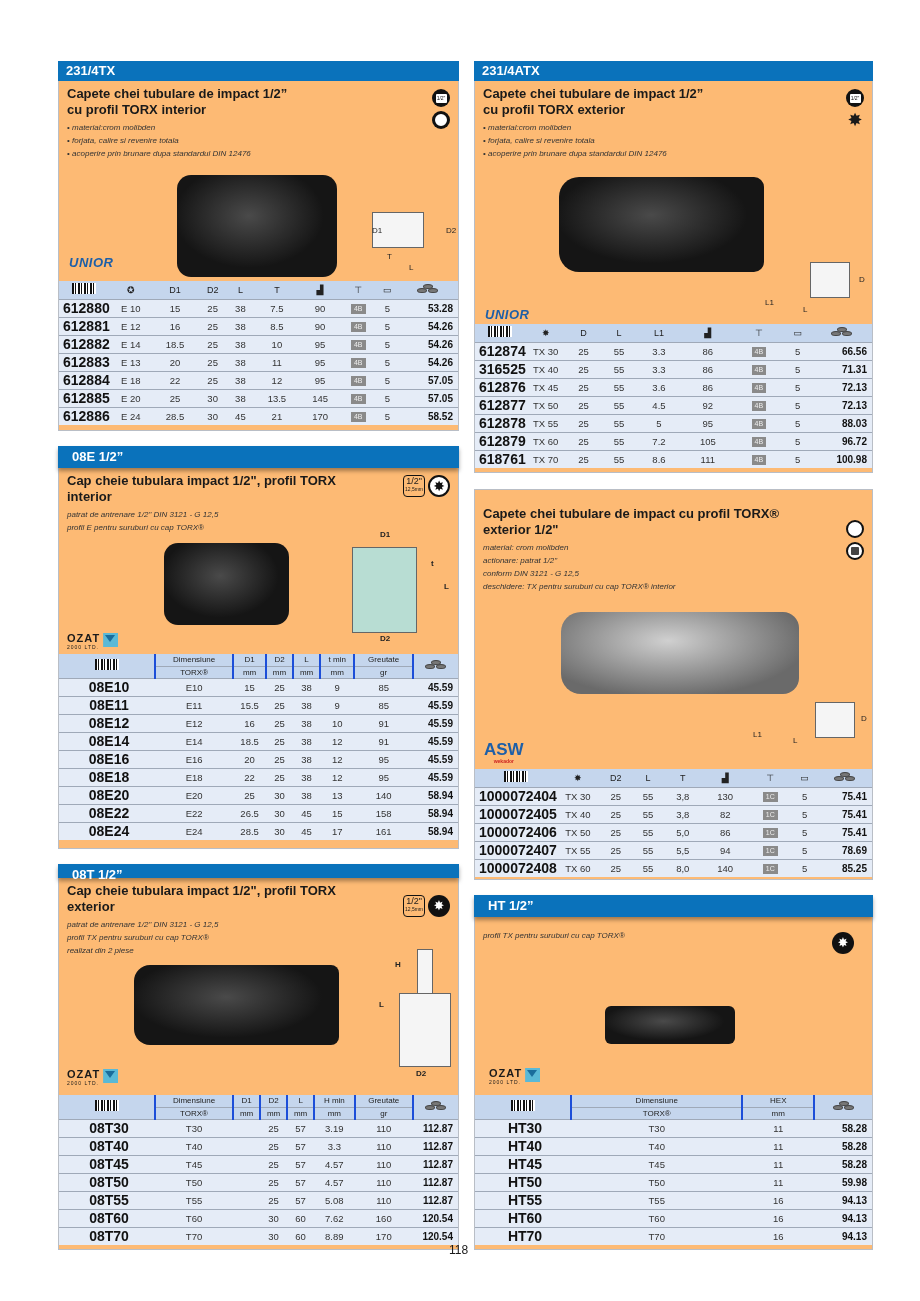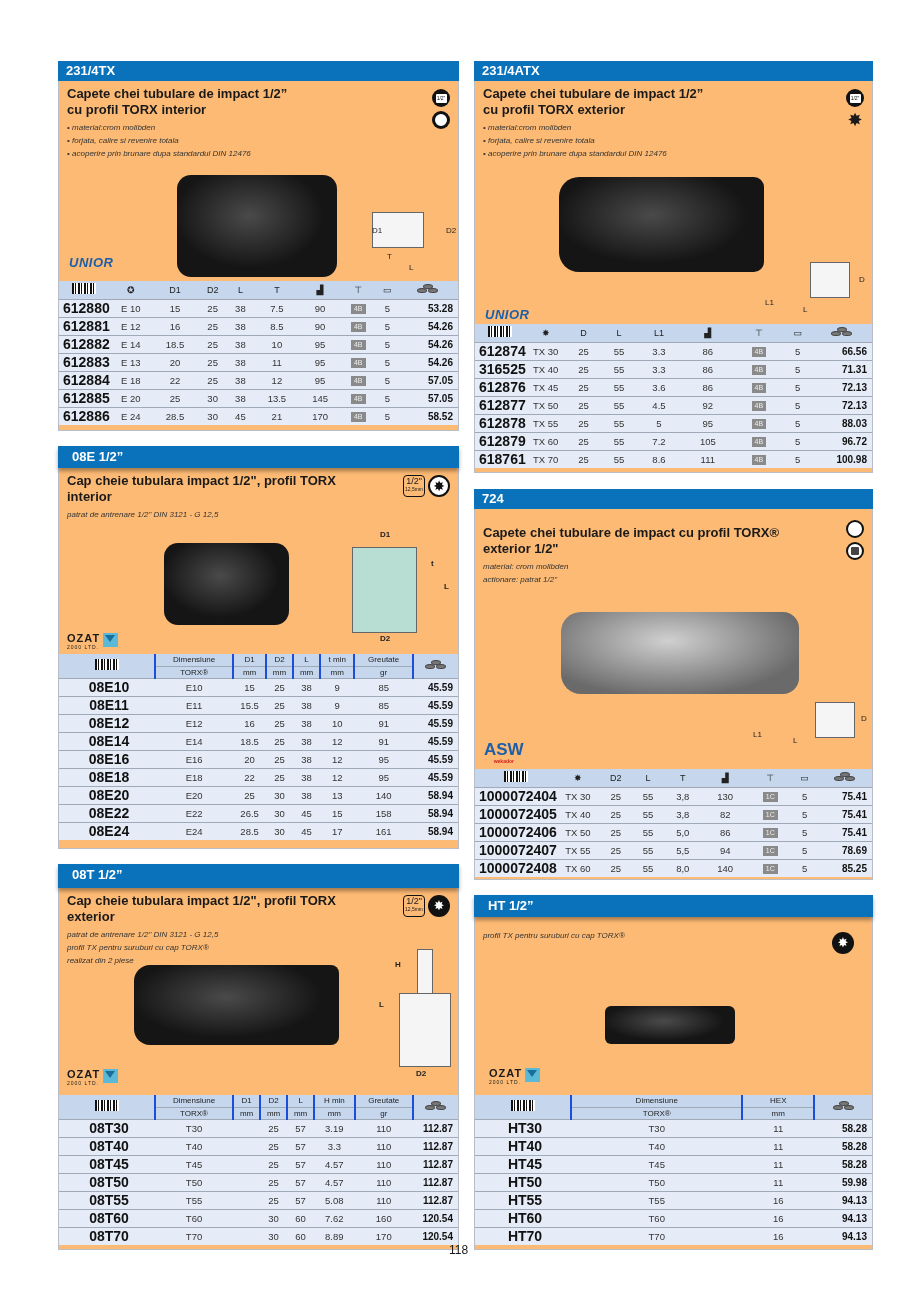--- a/index.html
+++ b/index.html
@@ -305,20 +305,21 @@
     <div>interior</div>
   </div>
   <div class="icons row" style="top:28px">
     <div class="badge12"><b>1/2"</b><span style="font-size:5px">12,5mm</span></div>
     <div class="ico-circ ring" style="width:22px;height:22px">
         <span class="star" style="font-size:14px;color:#111">✸</span>
       </div>
   </div>
   <ul class="bul">
     <li>patrat de antrenare 1/2" DIN 3121 - G 12,5</li>
+    <li>profil E pentru suruburi cu cap TORX®</li>
   </ul>
   <div class="photo" style="left:105px;top:96px;width:125px;height:82px"></div>
   <div class="diag" style="left:293px;top:100px;width:65px;height:86px;background:#b8ddd3"></div>
   <span class="diag-lbl" style="left:321px;top:83px;font-weight:bold">D1</span>
   <span class="diag-lbl" style="left:321px;top:187px;font-weight:bold">D2</span>
   <span class="diag-lbl" style="left:372px;top:112px;font-weight:bold">t</span>
   <span class="diag-lbl" style="left:385px;top:135px;font-weight:bold">L</span>
   <div class="logo-ozat" style="left:8px;top:186px">
       <div>
         <div class="t">OZAT</div>
@@ -436,34 +437,35 @@
           <td>45</td>
           <td>17</td>
           <td>161</td>
           <td class="price">58.94</td>
         </tr>
       </tbody>
   </table>
 </div>
 
 <div class="sec" style="left:474px;top:489px;width:399px;height:391px">
-  <div class="sec-h">724</div>
   <div class="title" style="padding-top:16px">
     <div>Capete chei tubulare de impact cu profil TORX®</div>
     <div>exterior 1/2"</div>
   </div>
   <div class="icons" style="top:30px">
     <div class="ico-circ ring"></div>
     <div class="ico-circ ring">
         <div class="sq"></div>
       </div>
   </div>
   <ul class="bul">
     <li>material: crom molibden</li>
     <li>actionare: patrat 1/2"</li>
+    <li>conform DIN 3121 - G 12,5</li>
+    <li>deschidere: TX pentru suruburi cu cap TORX® interior</li>
   </ul>
   <div class="photo grey" style="left:86px;top:122px;width:238px;height:82px;border-radius:20px 16px 16px 20px"></div>
   <div class="diag" style="left:340px;top:212px;width:40px;height:36px"></div>
   <span class="diag-lbl" style="left:386px;top:224px">D</span>
   <span class="diag-lbl" style="left:278px;top:240px">L1</span>
   <span class="diag-lbl" style="left:318px;top:246px">L</span>
   <div class="logo-asw" style="left:9px;top:252px"><span>ASW</span><small>wekador</small></div>
   <table style="top:279px">
     <tbody>
         <tr>
@@ -532,21 +534,21 @@
           <td>140</td>
           <td><span class="pk">1C</span></td>
           <td>5</td>
           <td class="price">85.25</td>
         </tr>
       </tbody>
   </table>
 </div>
 
 <div class="sec" style="left:58px;top:864px;width:401px;height:386px">
-  <div class="sec-h shadow" style="height:24px;line-height:22px;padding-left:14px">08T 1/2”</div>
+  <div class="sec-h shadow" style="height:14px;line-height:22px;padding-left:14px">08T 1/2”</div>
   <div class="title" style="padding-right:70px">
     <div>Cap cheie tubulara impact 1/2", profil TORX</div>
     <div>exterior</div>
   </div>
   <div class="icons row" style="top:30px">
     <div class="badge12"><b>1/2"</b><span style="font-size:5px">12,5mm</span></div>
     <div class="ico-circ" style="width:22px;height:22px">
         <span class="star" style="font-size:13px;color:#fff">✸</span>
       </div>
   </div>

